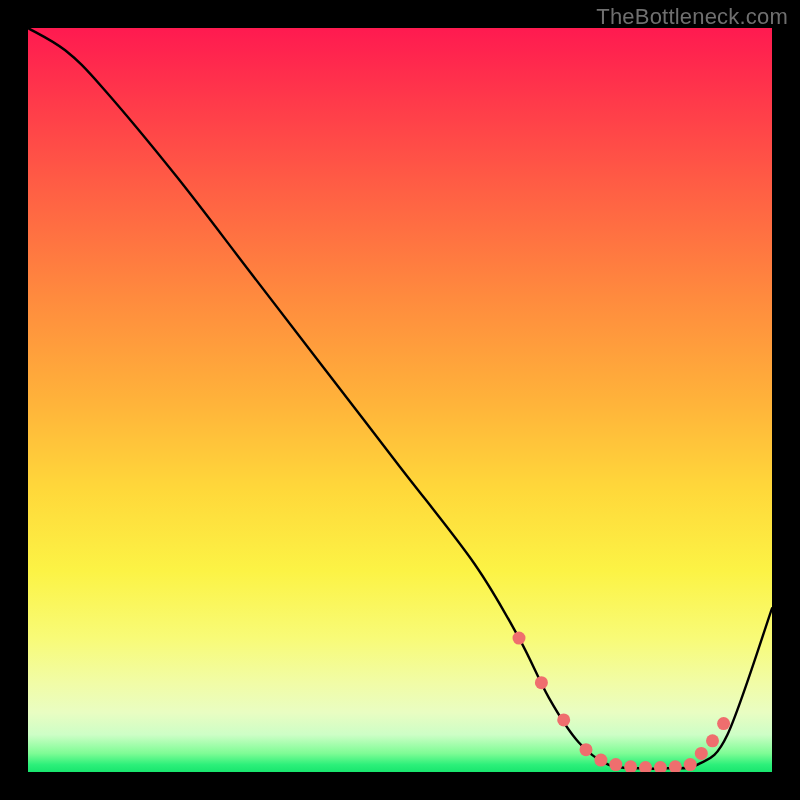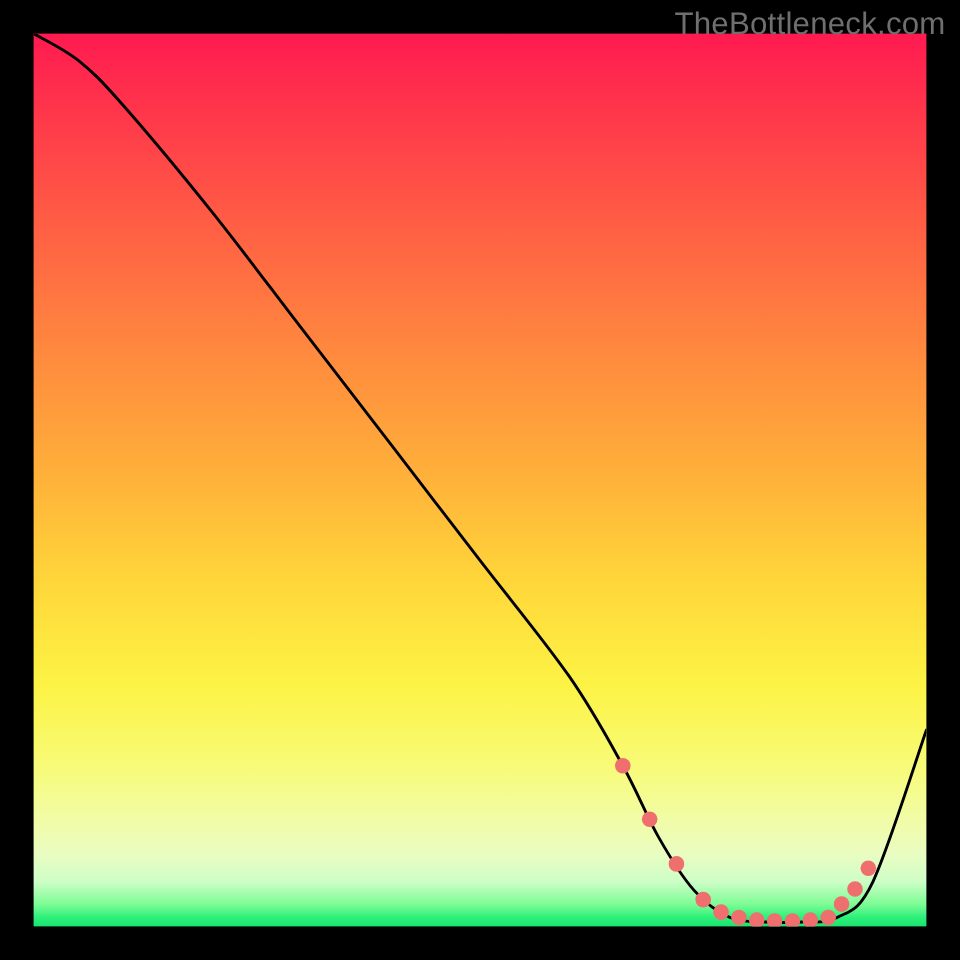--- a/index.html
+++ b/index.html
@@ -15,21 +15,21 @@
     position: relative;
     width: 800px;
     height: 800px;
     background: #000;
   }
   .watermark {
     position: absolute;
     top: 4px;
     right: 12px;
     color: #6f6f6f;
-    font-size: 26px;
+    font-size: 22px;
     letter-spacing: 0.2px;
     z-index: 5;
   }
   
   .plot {
     position: absolute;
     left: 28px;
     top: 28px;
     width: 744px;
     height: 744px;

